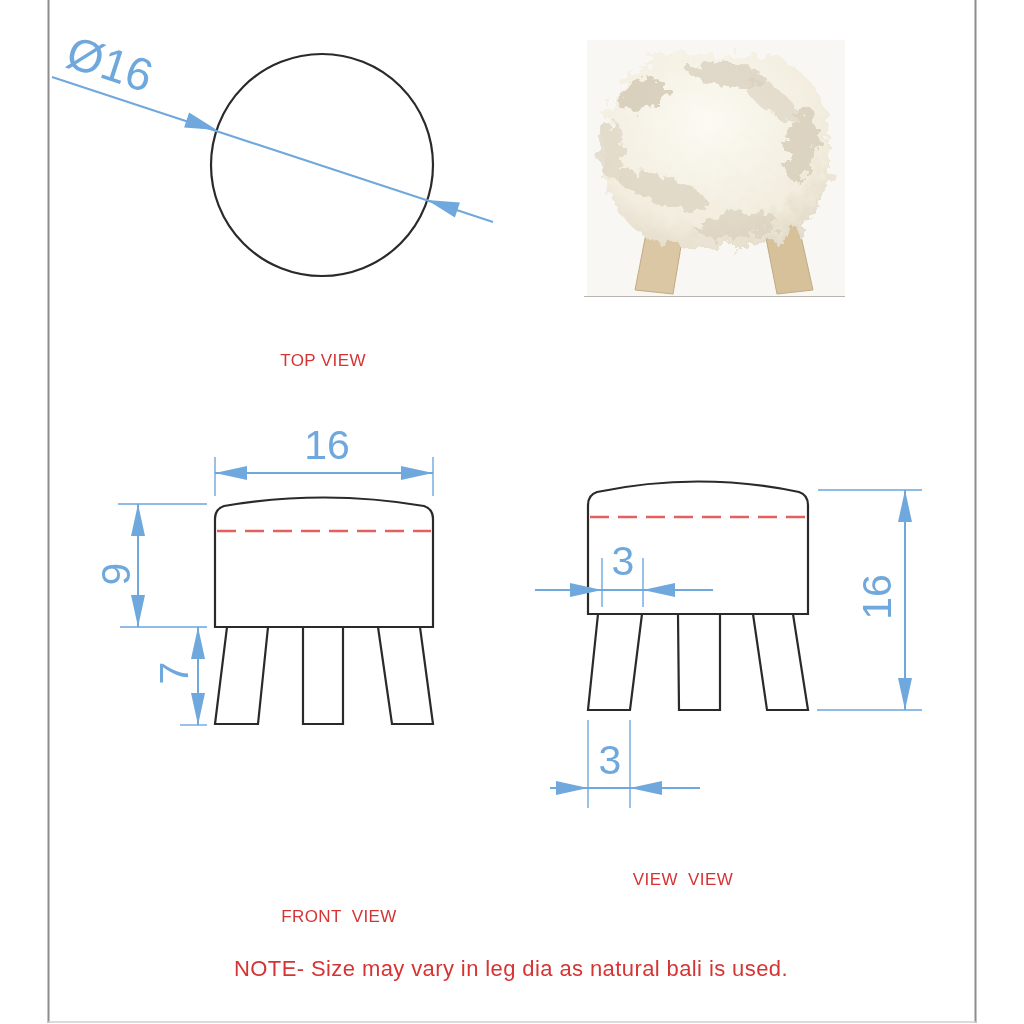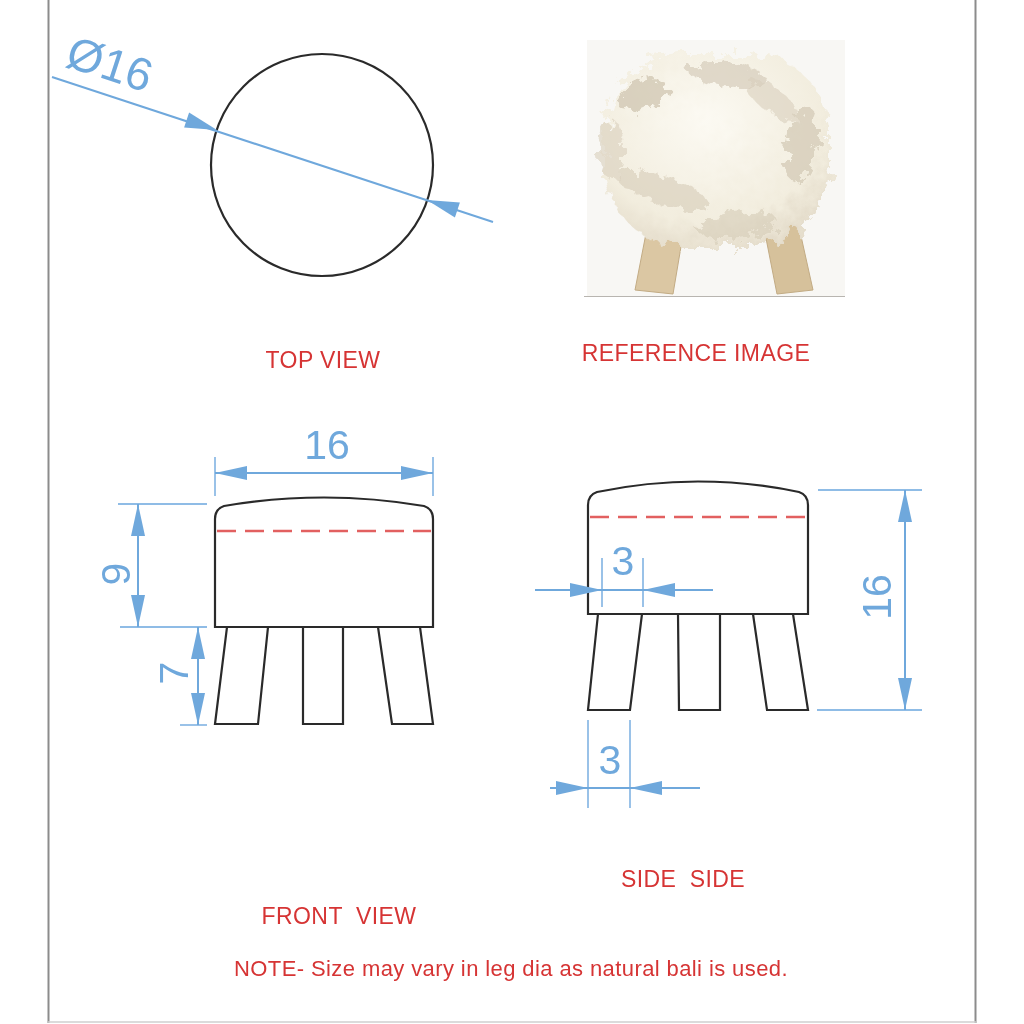--- a/index.html
+++ b/index.html
@@ -8,21 +8,21 @@
     font-family:"Liberation Sans",sans-serif;
   }
   svg{display:block;}
   .abs{position:absolute;}
   .dim-text{
     position:absolute;color:#6FA8DC;font-family:"Liberation Sans",sans-serif;
     white-space:nowrap;line-height:1;user-select:none;
   }
   .red-label{
     position:absolute;color:#D63434;font-family:"Liberation Sans",sans-serif;
-    font-size:23px;letter-spacing:0.4px;white-space:pre;line-height:1;user-select:none;
+    font-size:17px;letter-spacing:0.4px;white-space:pre;line-height:1;user-select:none;
   }
   .center{transform:translate(-50%,-50%);}
   .rot-ccw{transform:translate(-50%,-50%) rotate(-90deg);}
   .rot-diam{transform:translate(-50%,-50%) rotate(18deg);}
   .photo-baseline{position:absolute;background:#b8b5b0;height:1px;}
 </style>
 </head>
 <body>
 
 <div id="stage">
@@ -159,21 +159,20 @@
   <div class="dim-text rot-ccw" style="left:174px;top:673px;font-size:41px;">7</div>
 
   <div class="dim-text center" style="left:623px;top:561px;font-size:41px;">3</div>
 
   <div class="dim-text rot-ccw" style="left:877px;top:597px;font-size:41px;">16</div>
 
   <div class="dim-text center" style="left:610px;top:760px;font-size:41px;">3</div>
 
   <div class="red-label center" style="left:323px;top:360px;">TOP VIEW</div>
 
-  <div class="red-label center" style="left:696px;top:353px;">REFERENCE IMAGE</div>
 
   <div class="red-label center" style="left:339px;top:916px;">FRONT  VIEW</div>
 
-  <div class="red-label center" style="left:683px;top:879px;">SIDE  SIDE</div>
+  <div class="red-label center" style="left:683px;top:879px;">VIEW  VIEW</div>
 
   <div class="red-label center" style="left:511px;top:969px;font-size:22px;">NOTE- Size may vary in leg dia as natural bali is used.</div>
 
 </div>
 
 </body></html>

